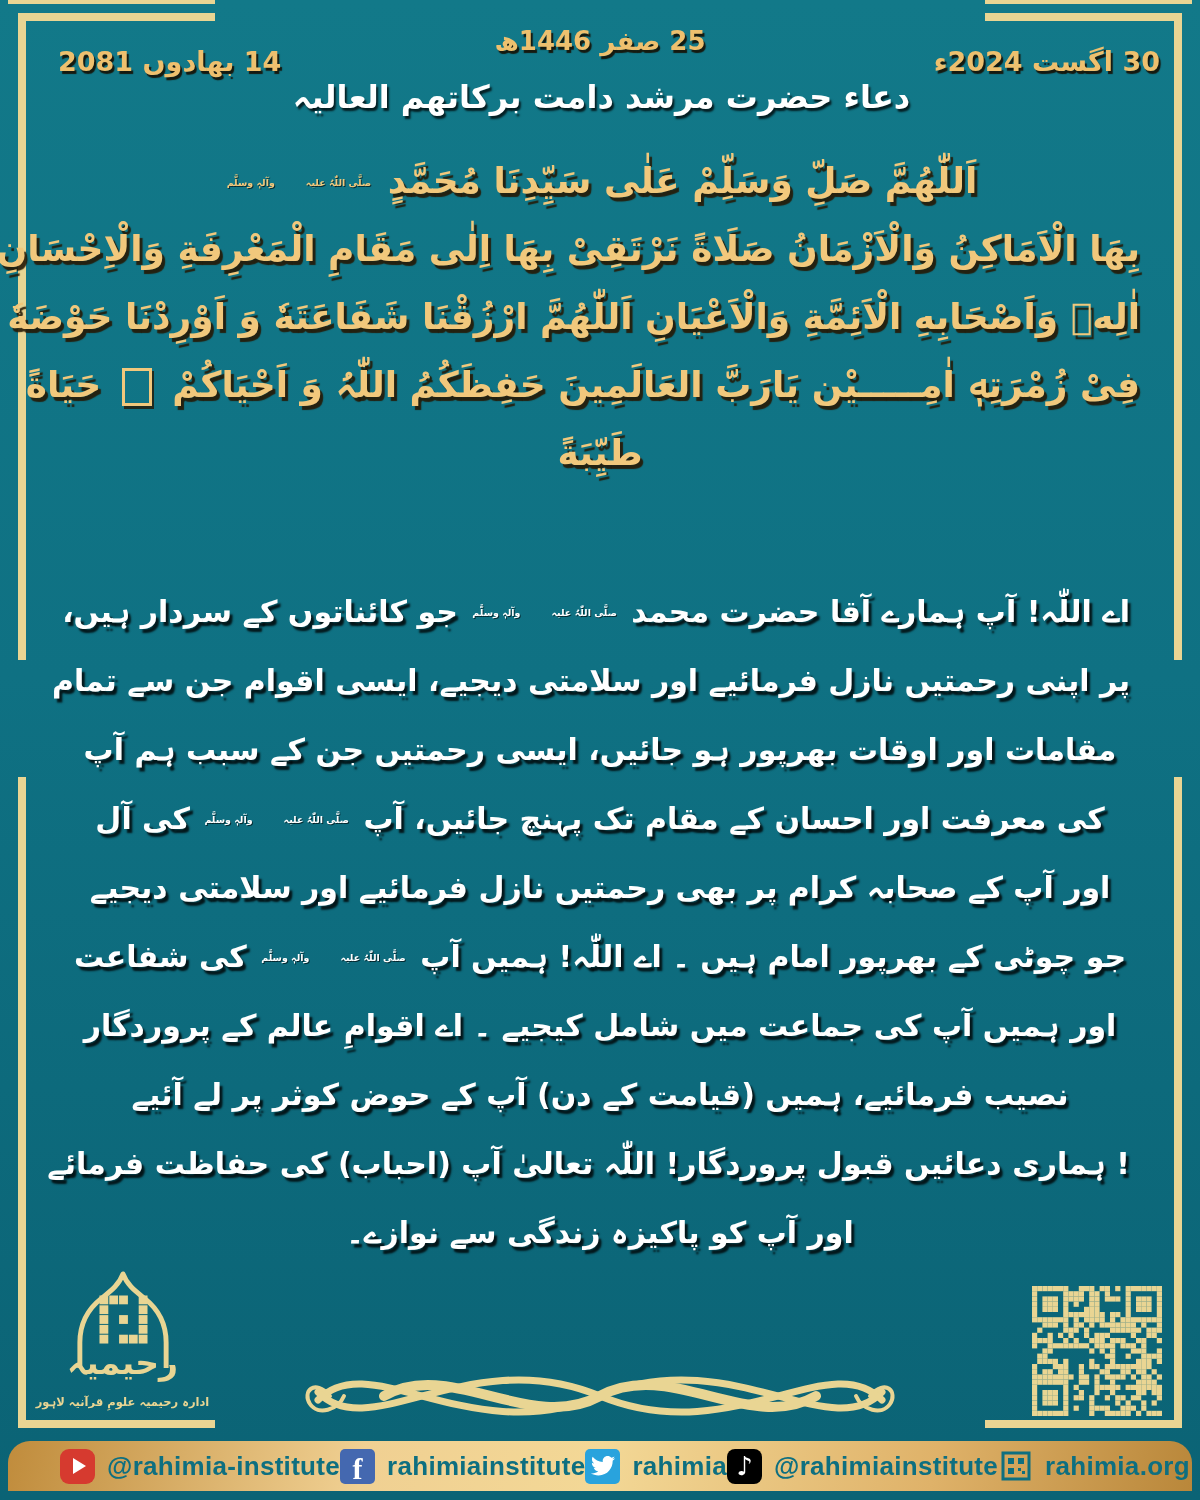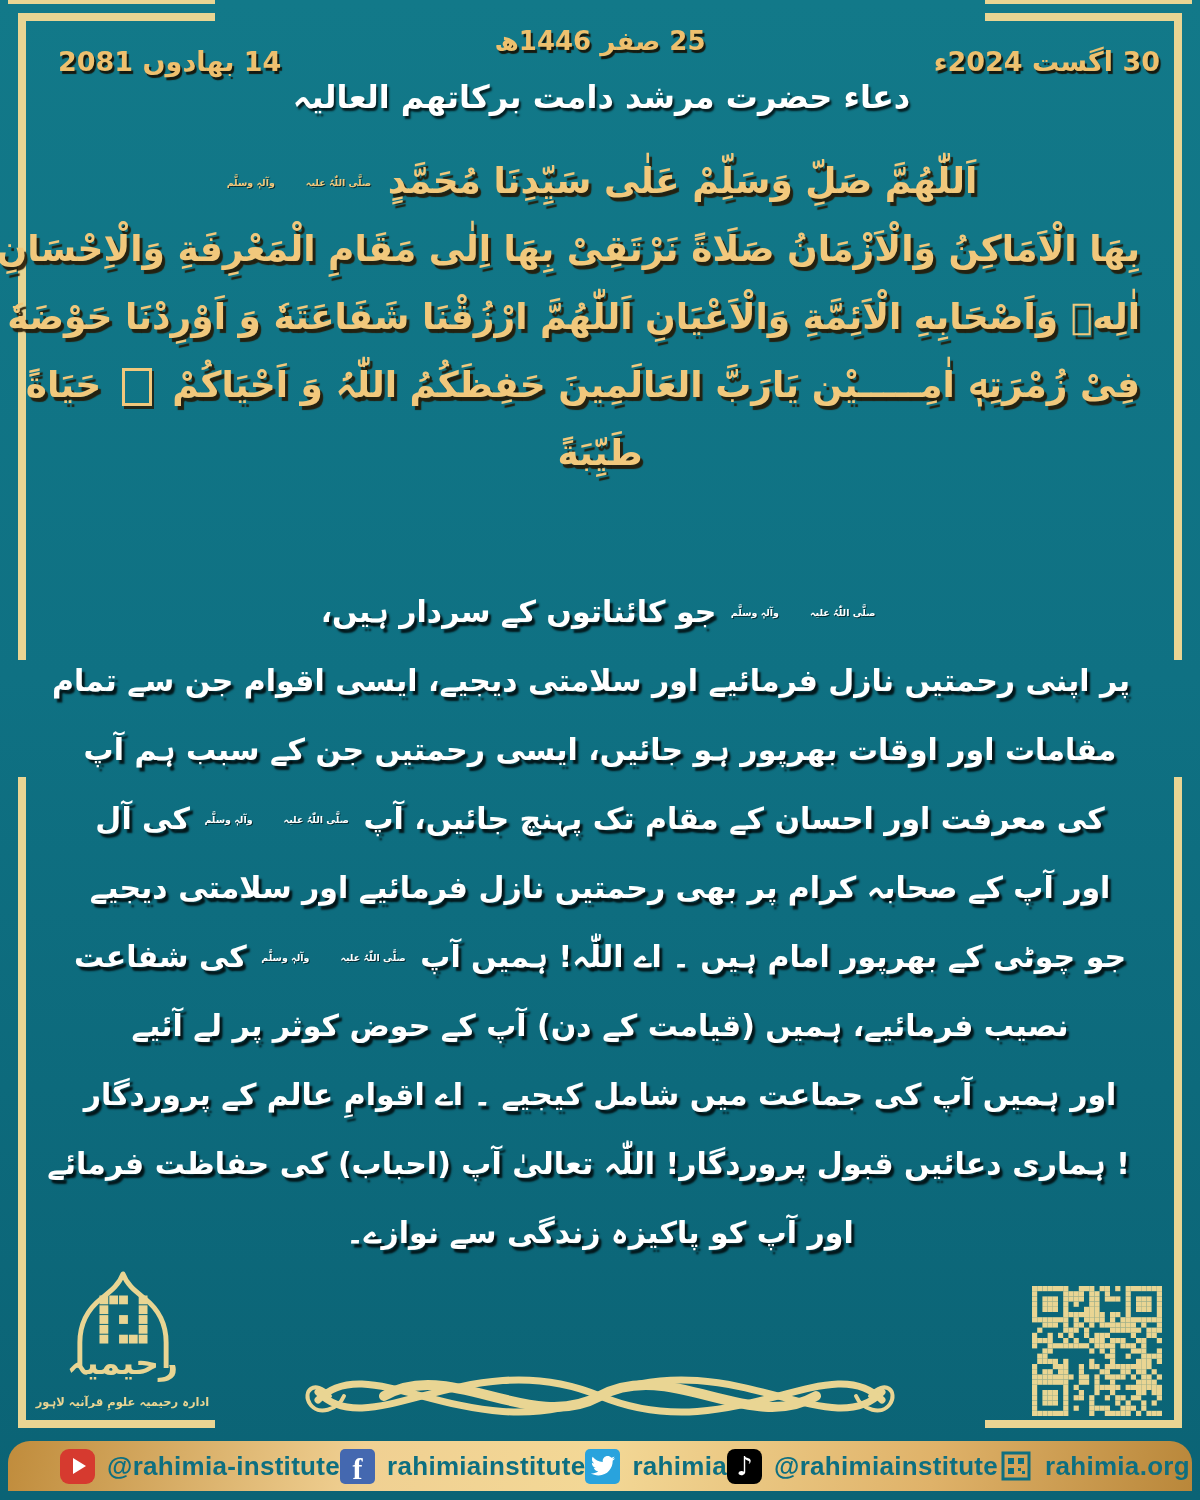--- a/index.html
+++ b/index.html
@@ -120,20 +120,21 @@
     <div class="line">
       <span>فِیْ زُمْرَتِهٖ اٰمِـــــیْن یَارَبَّ العَالَمِینَ حَفِظَکُمُ اللّٰہُ وَ اَحْیَاکُمْ</span>
       <span class="glyph-box"></span>
       <span>حَیَاةً</span>
     </div>
     <div class="line">طَیِّبَةً</div>
   </div>
 
   <div class="urdu-block">
     <div class="line">
+      <span>اے اللّٰہ! آپ ہمارے آقا حضرت محمد</span>
       <span class="hon">
         <span>صلَّی اللّٰہُ علیہ</span>
         <span>وآلہٖ وسلَّم</span>
       </span>
       <span>جو کائناتوں کے سردار ہیں،</span>
     </div>
     <div class="line">پر اپنی رحمتیں نازل فرمائیے اور سلامتی دیجیے، ایسی اقوام جن سے تمام</div>
     <div class="line">مقامات اور اوقات بھرپور ہو جائیں، ایسی رحمتیں جن کے سبب ہم آپ</div>
     <div class="line">
       <span>کی معرفت اور احسان کے مقام تک پہنچ جائیں، آپ</span>
@@ -145,22 +146,22 @@
     </div>
     <div class="line">اور آپ کے صحابہ کرام پر بھی رحمتیں نازل فرمائیے اور سلامتی دیجیے</div>
     <div class="line">
       <span>جو چوٹی کے بھرپور امام ہیں ۔ اے اللّٰہ! ہمیں آپ</span>
       <span class="hon">
         <span>صلَّی اللّٰہُ علیہ</span>
         <span>وآلہٖ وسلَّم</span>
       </span>
       <span>کی شفاعت</span>
     </div>
+    <div class="line">اور ہمیں آپ کی جماعت میں شامل کیجیے ۔ اے اقوامِ عالم کے پروردگار</div>
     <div class="line">نصیب فرمائیے، ہمیں (قیامت کے دن) آپ کے حوض کوثر پر لے آئیے</div>
-    <div class="line">اور ہمیں آپ کی جماعت میں شامل کیجیے ۔ اے اقوامِ عالم کے پروردگار</div>
     <div class="line">! ہماری دعائیں قبول پروردگار! اللّٰہ تعالیٰ آپ (احباب) کی حفاظت فرمائے</div>
     <div class="line">اور آپ کو پاکیزہ زندگی سے نوازے۔</div>
   </div>
 
   <div class="logo-block">
     <svg class="logo-arch" width="118" height="100" viewBox="0 0 120 102">
       <path d="M16,100 L16,74 C16,54 24,40 38,29 C48,21 56,15 60,4 C64,15 72,21 82,29 C96,40 104,54 104,74 L104,100" fill="none" stroke="#e9d593" stroke-width="5" stroke-linejoin="round"></path>
       <g fill="#e9d593">
         <rect x="36" y="26" width="9" height="9"></rect>
           <rect x="46" y="26" width="9" height="9"></rect>

